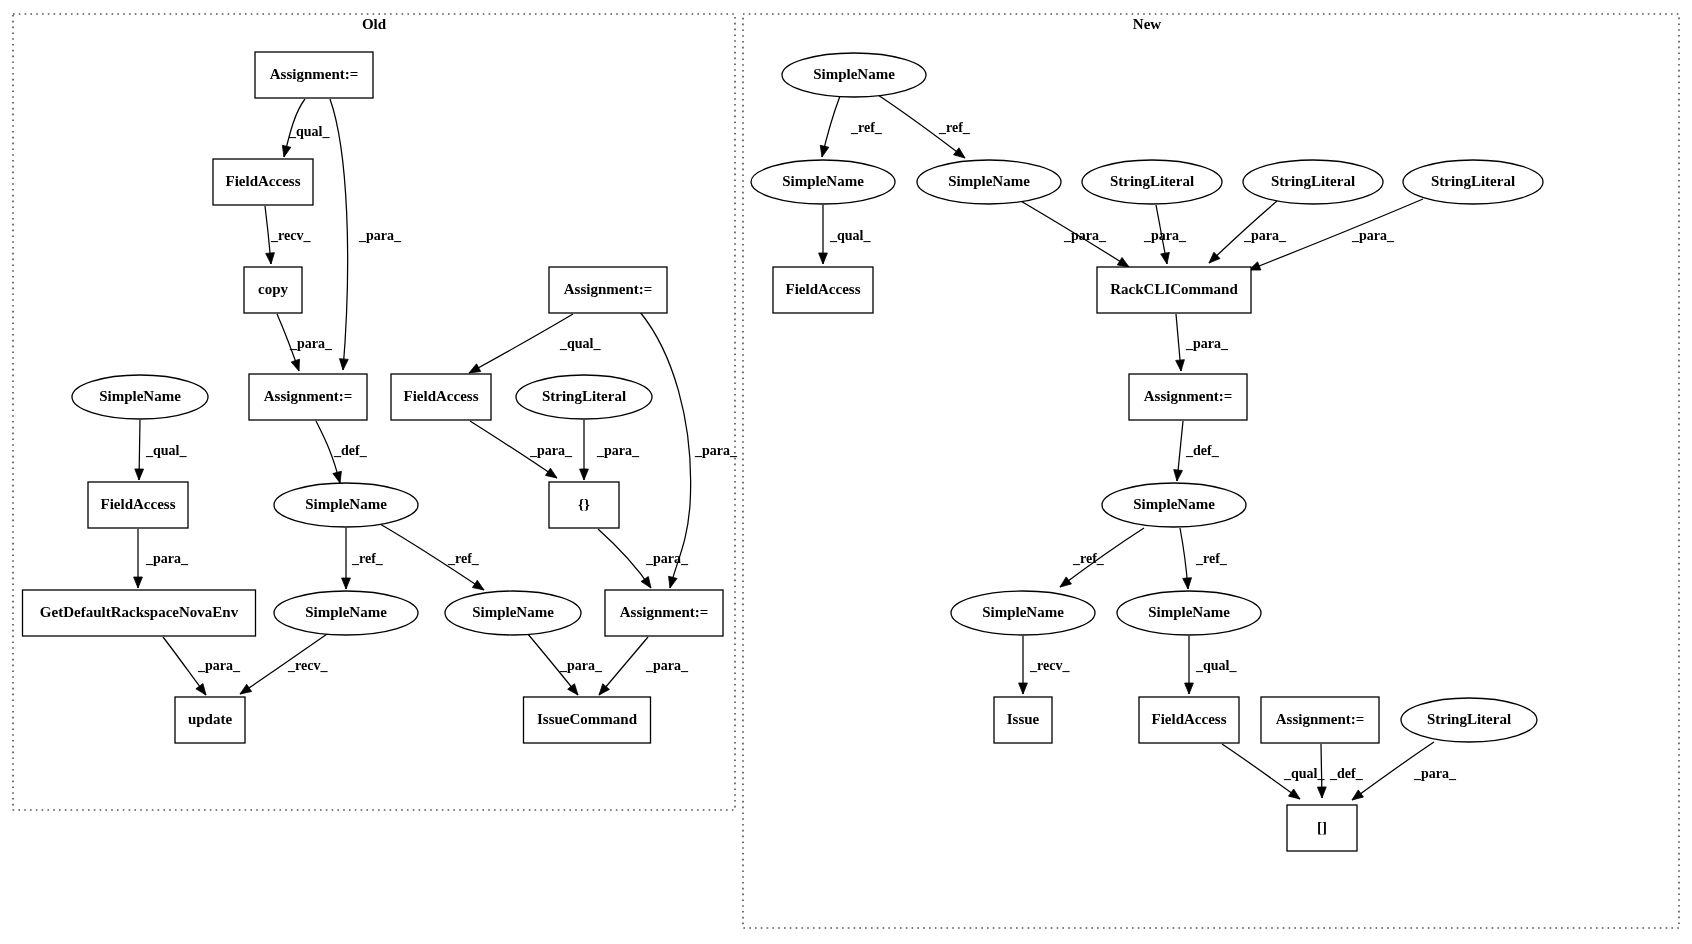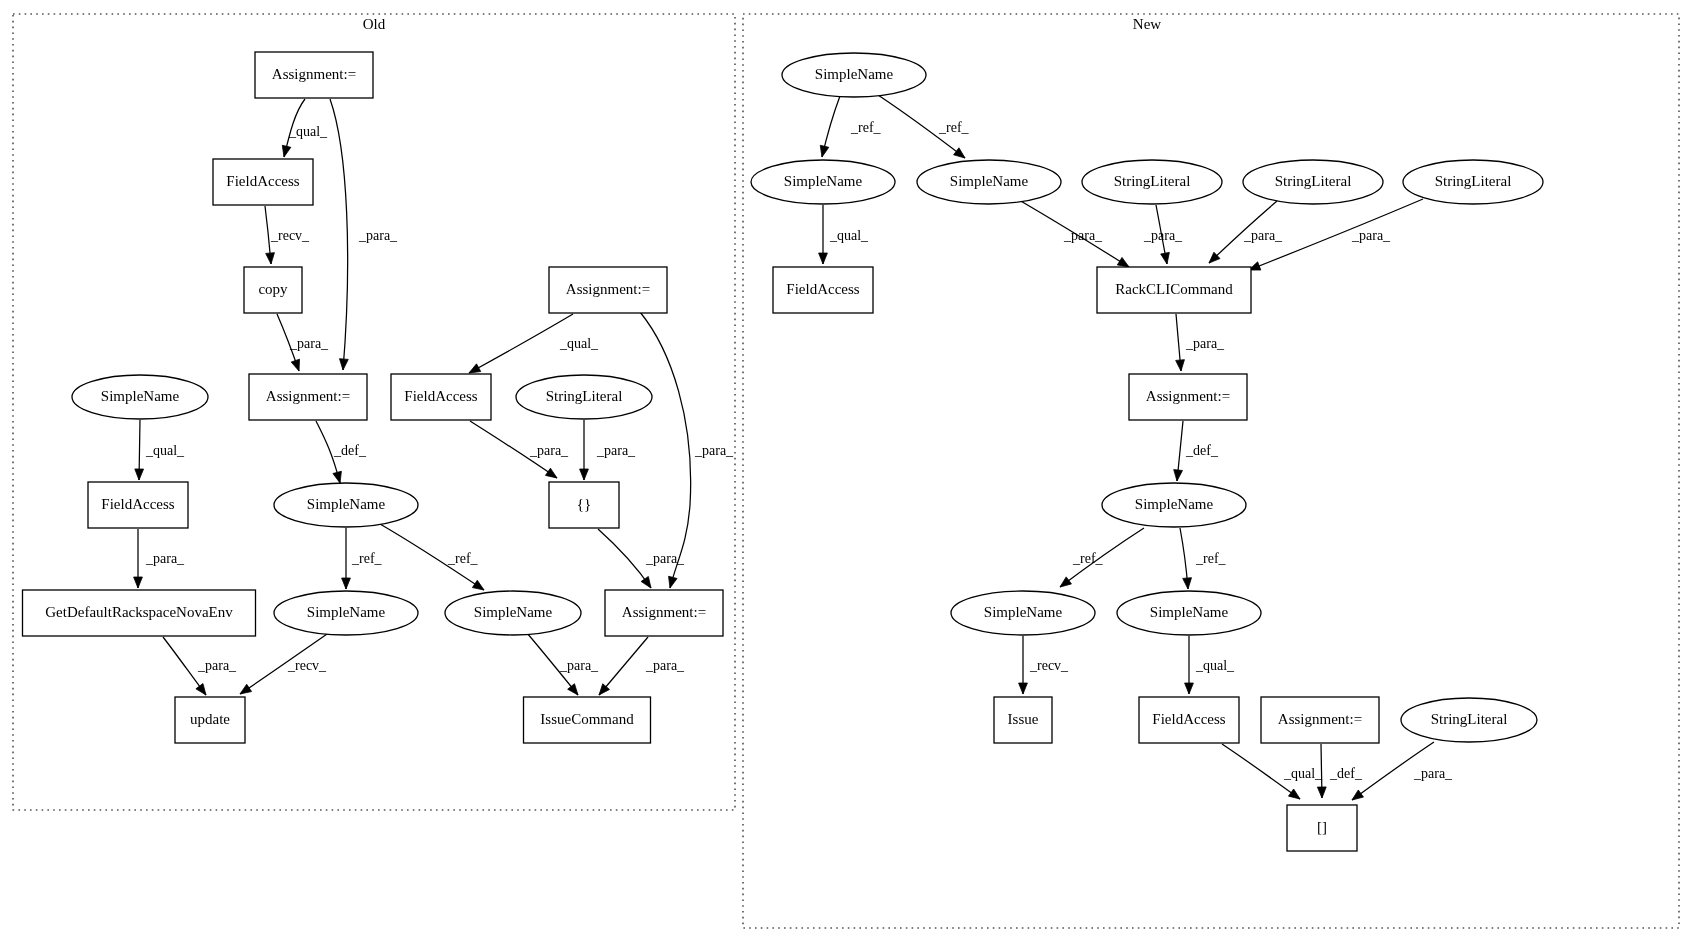--- a/index.html
+++ b/index.html
@@ -7,20 +7,21 @@
     padding: 0;
     background: #ffffff;
   }
   #root {
     position: relative;
     width: 1692px;
     height: 944px;
     background: #ffffff;
     font-family: "Liberation Serif", "DejaVu Serif", serif;
     overflow: hidden;
+    font-weight: bold;
   }
   svg.graph {
     display: block;
     width: 1692px;
     height: 944px;
   }
   .cluster-border {
     fill: none;
     stroke: #000000;
     stroke-width: 1.1;

